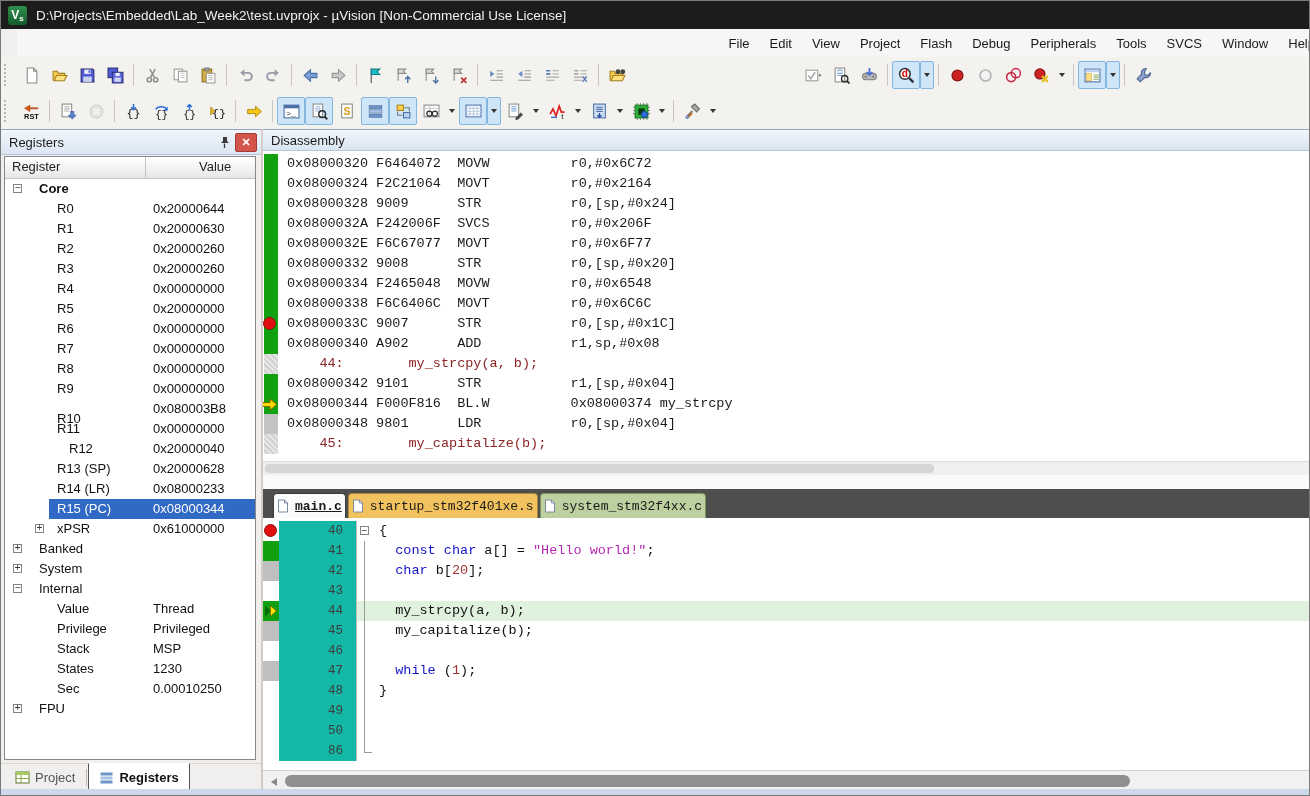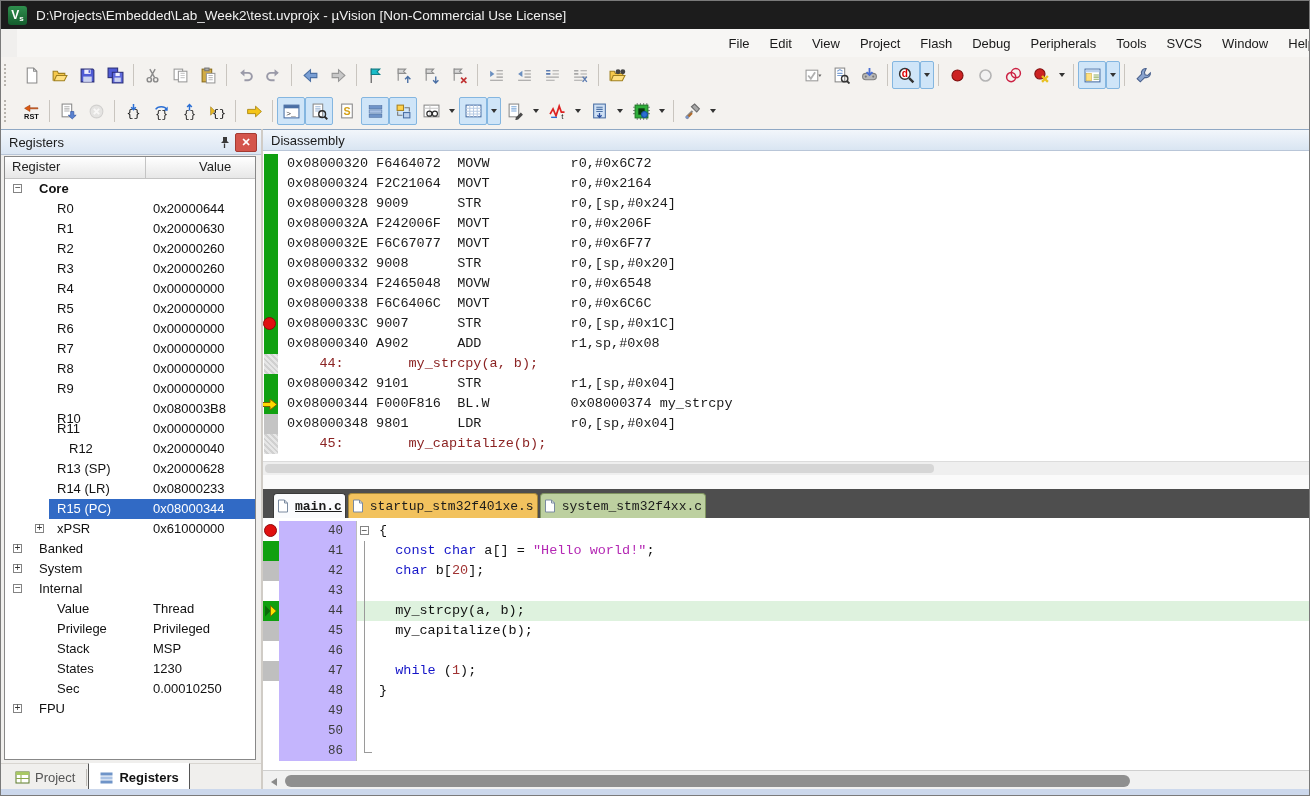--- a/index.html
+++ b/index.html
@@ -73,21 +73,21 @@
   .etab.tamber{background:#f2c25e;border-color:#a8893a;}
   .etab.tgreen{background:#bdd0a0;border-color:#7f9460;}
   
   .editor{position:absolute;left:0;top:389px;width:100%;height:252px;background:#fff;overflow:hidden;padding-top:3px;box-sizing:border-box;}
   .eline{position:relative;height:20px;}
   .eline .cl{position:absolute;left:94px;right:0;top:0;height:20px;}
   .eline.cur .cl{background:#def2de;}
   .emark{position:absolute;left:0;top:0;width:16px;height:20px;}
   .emark.green{background:#10a010;}
   .emark.gray{background:#bfbfbf;}
-  .enum{position:absolute;left:16px;top:0;width:78px;height:20px;background:#c4b5fd;border-right:1px solid #bdbdbd;box-sizing:border-box;color:#3c3c3c;font-size:12.5px;text-align:right;padding:3px 13px 0 0;font-family:"Liberation Mono",monospace;}
+  .enum{position:absolute;left:16px;top:0;width:78px;height:20px;background:#14b8a6;border-right:1px solid #bdbdbd;box-sizing:border-box;color:#3c3c3c;font-size:12.5px;text-align:right;padding:3px 13px 0 0;font-family:"Liberation Mono",monospace;}
   .efold{position:absolute;left:94px;top:0;width:16px;height:20px;}
   .efold.fline::before{content:"";position:absolute;left:7px;top:0;width:1px;height:20px;background:#9a9a9a;}
   .efold.fend::before{content:"";position:absolute;left:7px;top:0;width:7px;height:11px;border-left:1px solid #9a9a9a;border-bottom:1px solid #9a9a9a;}
   .foldbox{position:absolute;left:3px;top:5px;width:9px;height:9px;border:1px solid #848484;background:#fff;font-size:10px;line-height:7px;text-align:center;color:#333;box-sizing:border-box;}
   .ecode{position:absolute;left:116px;top:2px;font-family:"Liberation Mono","DejaVu Sans Mono",monospace;font-size:13.5px;white-space:pre;color:#111;}
   .ecode .k{color:#1414c8;} .ecode .s{color:#b428b4;} .ecode .n{color:#a03232;}
   .ebp{position:absolute;left:1px;top:3px;width:13px;height:13px;border-radius:50%;background:#e01010;border:1px solid #8f0a0a;box-sizing:border-box;z-index:2;}
   
   .edscroll{position:absolute;left:0;top:641px;width:100%;height:21px;background:#f1f1f1;border-top:1px solid #cfcfcf;}
   .edscroll .larr{position:absolute;left:4px;top:4px;width:13px;height:13px;display:flex;align-items:center;justify-content:center;}
@@ -769,21 +769,21 @@
           <div class="dline">
             <span class="gut green"></span>
             <span class="txt">0x08000324 F2C21064  MOVT          r0,#0x2164</span>
           </div>
           <div class="dline">
             <span class="gut green"></span>
             <span class="txt">0x08000328 9009      STR           r0,[sp,#0x24]</span>
           </div>
           <div class="dline">
             <span class="gut green"></span>
-            <span class="txt">0x0800032A F242006F  MOVT          r0,#0x206F</span>
+            <span class="txt">0x0800032A F242006F  SVCS          r0,#0x206F</span>
           </div>
           <div class="dline">
             <span class="gut green"></span>
             <span class="txt">0x0800032E F6C67077  MOVT          r0,#0x6F77</span>
           </div>
           <div class="dline">
             <span class="gut green"></span>
             <span class="txt">0x08000332 9008      STR           r0,[sp,#0x20]</span>
           </div>
           <div class="dline">

